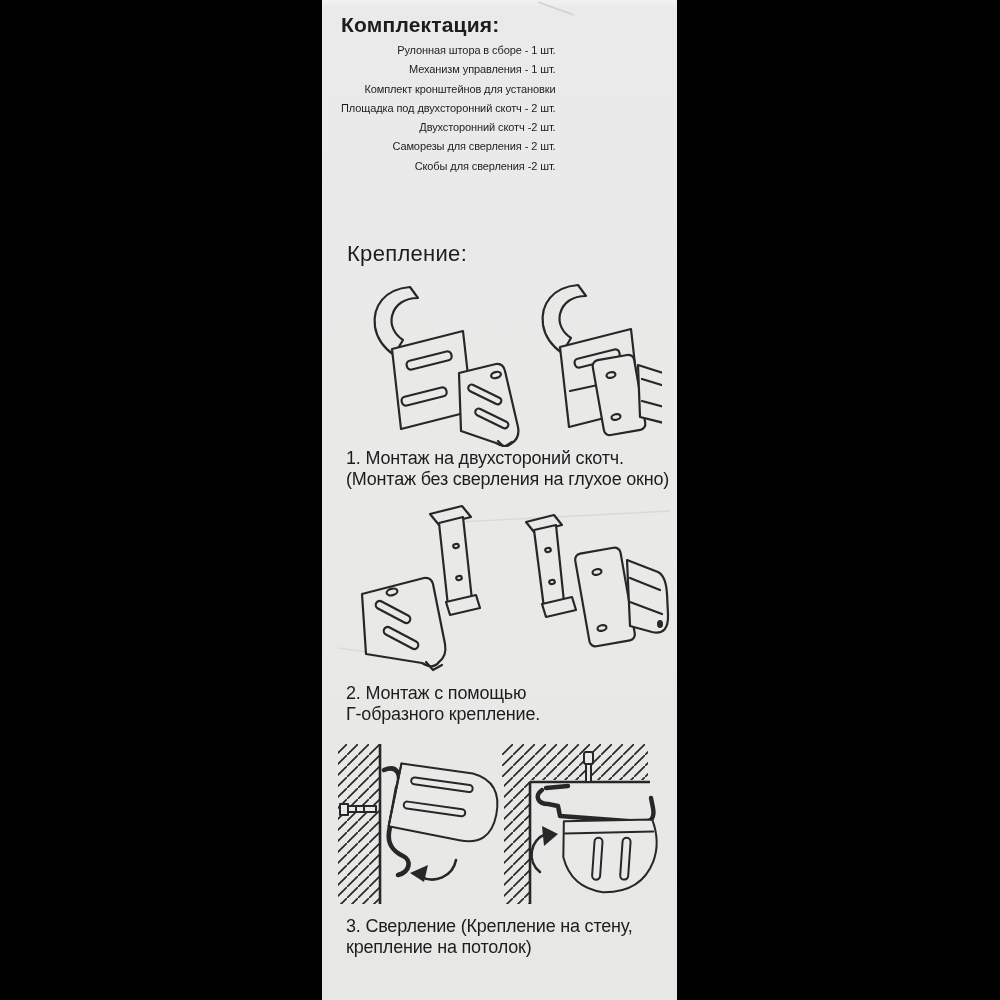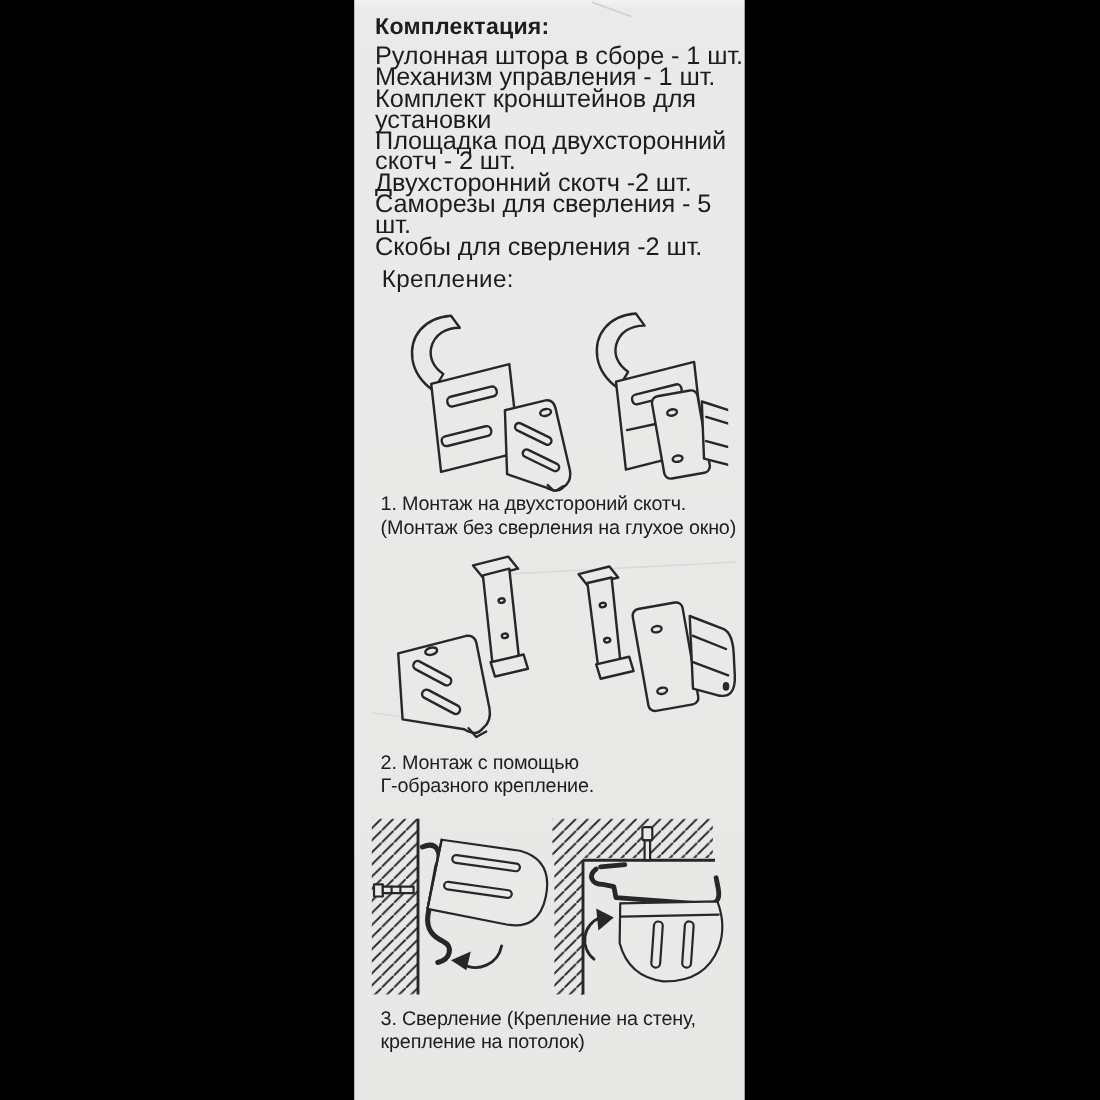--- a/index.html
+++ b/index.html
@@ -1,20 +1,20 @@
 <!DOCTYPE html>
 <html><head>
 <meta charset="utf-8">
 <style>
   html,body{margin:0;padding:0;background:#000;width:1000px;height:1000px;overflow:hidden;}
   .stage{position:relative;width:1000px;height:1000px;background:#000;font-family:"Liberation Sans",sans-serif;}
   .paper{position:absolute;left:322px;top:0;width:355px;height:1000px;background:linear-gradient(180deg,#f2f2f1 0px,#eaeaea 8px,#e9e9e8 55%,#e7e7e6 100%);}
   .ink{color:#1d1d1d;}
   .h-main{position:absolute;left:19px;top:13px;font-size:21px;font-weight:700;letter-spacing:.2px;}
-  .parts{position:absolute;left:19px;top:41px;font-size:23px;line-height:19.3px;font-weight:500;letter-spacing:-0.1px;}
+  .parts{position:absolute;left:19px;top:41px;font-size:11px;line-height:19.3px;font-weight:500;letter-spacing:-0.1px;text-align:right;}
   .h-sub{position:absolute;left:25px;top:241px;font-size:22px;font-weight:400;letter-spacing:.3px;}
   .fig{position:absolute;}
   .fig1{left:18px;top:281px;}
   .fig2{left:12px;top:502px;}
   .fig3{left:14px;top:744px;}
   .cap{position:absolute;font-size:18px;line-height:20.5px;font-weight:400;letter-spacing:-0.2px;}
   .cap1{left:24px;top:448px;}
   .cap2{left:24px;top:683px;}
   .cap3{left:24px;top:916px;}
   .creases{position:absolute;left:0;top:0;width:355px;height:1000px;pointer-events:none;}
@@ -33,21 +33,21 @@
     </svg>
 
     <div class="h-main ink">Комплектация:</div>
 
     <div class="parts ink">
       <div>Рулонная штора в сборе - 1 шт.</div>
       <div>Механизм управления - 1 шт.</div>
       <div>Комплект кронштейнов для установки</div>
       <div>Площадка под двухсторонний скотч - 2 шт.</div>
       <div>Двухсторонний скотч -2 шт.</div>
-      <div>Саморезы для сверления - 5 шт.</div>
+      <div>Саморезы для сверления - 2 шт.</div>
       <div>Скобы для сверления -2 шт.</div>
     </div>
 
     <div class="h-sub ink">Крепление:</div>
 
     <svg class="fig fig1" width="322" height="166" viewBox="0 0 322 166">
       <g stroke="#272727" stroke-width="2.2" stroke-linejoin="round" stroke-linecap="round" fill="#e9e9e8">
 
         <g>
           <path d="M70,6 C45,8 32,25 35,46 C37,58 44,67 54,74 L63,59 C54,53 50,44 52,35 C55,23 65,17 78,17 Z"></path>

